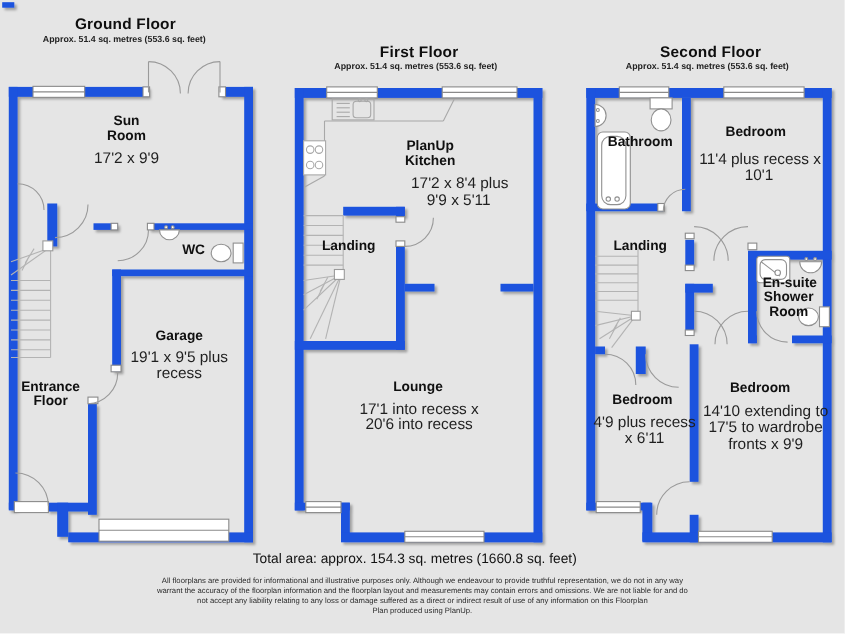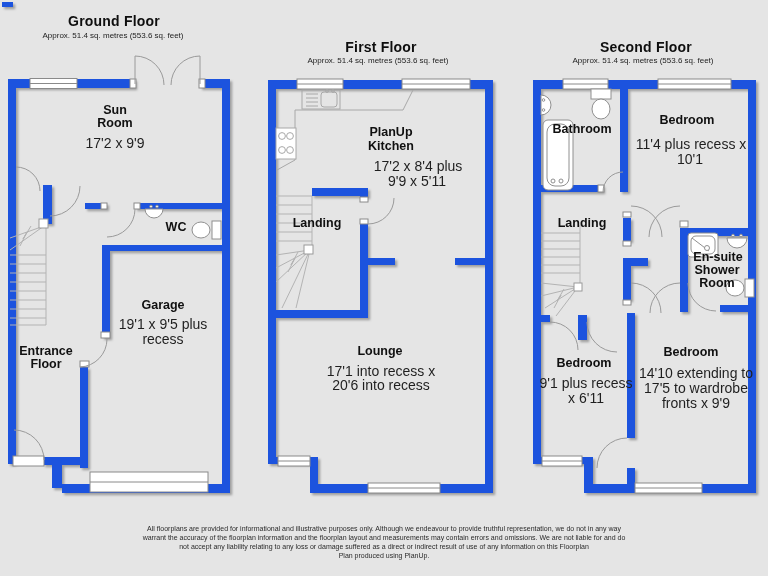--- a/index.html
+++ b/index.html
@@ -2,21 +2,21 @@
 <html style="--wall: #1c52de;"><head>
 <meta charset="utf-8">
 <style>
   html,body{margin:0;padding:0;background:#fff;}
   .page{position:relative;width:768px;height:576px;background:#e5e5e5;overflow:hidden;
         font-family:"Liberation Sans",sans-serif;}
   .page svg{position:absolute;left:0;top:0;}
   .walls rect{fill:var(--wall,#1c52de);}
   .lbl{position:absolute;transform:translateX(-50%);white-space:nowrap;text-align:center;color:#1a1a1a;}
   .floor-title{font-size:14px;font-weight:bold;color:#0e0e0e;letter-spacing:.2px;}
-  .floor-sub{font-size:8px;color:#222;}
+  .floor-sub{font-size:8px;color:#222;font-weight:bold;}
   .room-name{font-size:12.5px;font-weight:bold;color:#101010;}
   .room-dim{font-size:14px;color:#1f1f1f;}
   .total{font-size:12.5px;color:#111;}
   .disc{position:absolute;left:0;width:768px;text-align:center;font-size:7px;line-height:9px;color:#2a2a2a;}
 </style>
 </head>
 <body>
 
 <div class="page">
 
@@ -285,25 +285,26 @@
 <div class="lbl floor-sub" style="left:643px;top:56px">Approx. 51.4 sq. metres (553.6 sq. feet)</div>
 <div class="lbl room-name" style="left:582px;top:122px">Bathroom</div>
 <div class="lbl room-name" style="left:687px;top:113px">Bedroom</div>
 <div class="lbl room-dim" style="left:691px;top:136px">11'4 plus recess x</div>
 <div class="lbl room-dim" style="left:690px;top:151px">10'1</div>
 <div class="lbl room-name" style="left:582px;top:216px">Landing</div>
 <div class="lbl room-name" style="left:718px;top:250px">En-suite</div>
 <div class="lbl room-name" style="left:717px;top:263px">Shower</div>
 <div class="lbl room-name" style="left:717px;top:276px">Room</div>
 <div class="lbl room-name" style="left:584px;top:356px">Bedroom</div>
-<div class="lbl room-dim" style="left:586px;top:375px">9'1 plus recess</div>
+<div class="lbl room-dim" style="left:586px;top:375px">4'9 plus recess</div>
 <div class="lbl room-dim" style="left:586px;top:390px">x 6'11</div>
 <div class="lbl room-name" style="left:691px;top:345px">Bedroom</div>
 <div class="lbl room-dim" style="left:696px;top:365px">14'10 extending to</div>
 <div class="lbl room-dim" style="left:696px;top:380px">17'5 to wardrobe</div>
 <div class="lbl room-dim" style="left:696px;top:395px">fronts x 9'9</div>
 
+<div class="lbl total" style="left:377px;top:501px">Total area: approx. 154.3 sq. metres (1660.8 sq. feet)</div>
 <div class="disc" style="top:524px">All floorplans are provided for informational and illustrative purposes only. Although we endeavour to provide truthful representation, we do not in any way</div>
 <div class="disc" style="top:533px">warrant the accuracy of the floorplan information and the floorplan layout and measurements may contain errors and omissions. We are not liable for and do</div>
 <div class="disc" style="top:542px">not accept any liability relating to any loss or damage suffered as a direct or indirect result of use of any information on this Floorplan</div>
 <div class="disc" style="top:551px">Plan produced using PlanUp.</div>
 
 </div>
 
 </body></html>

